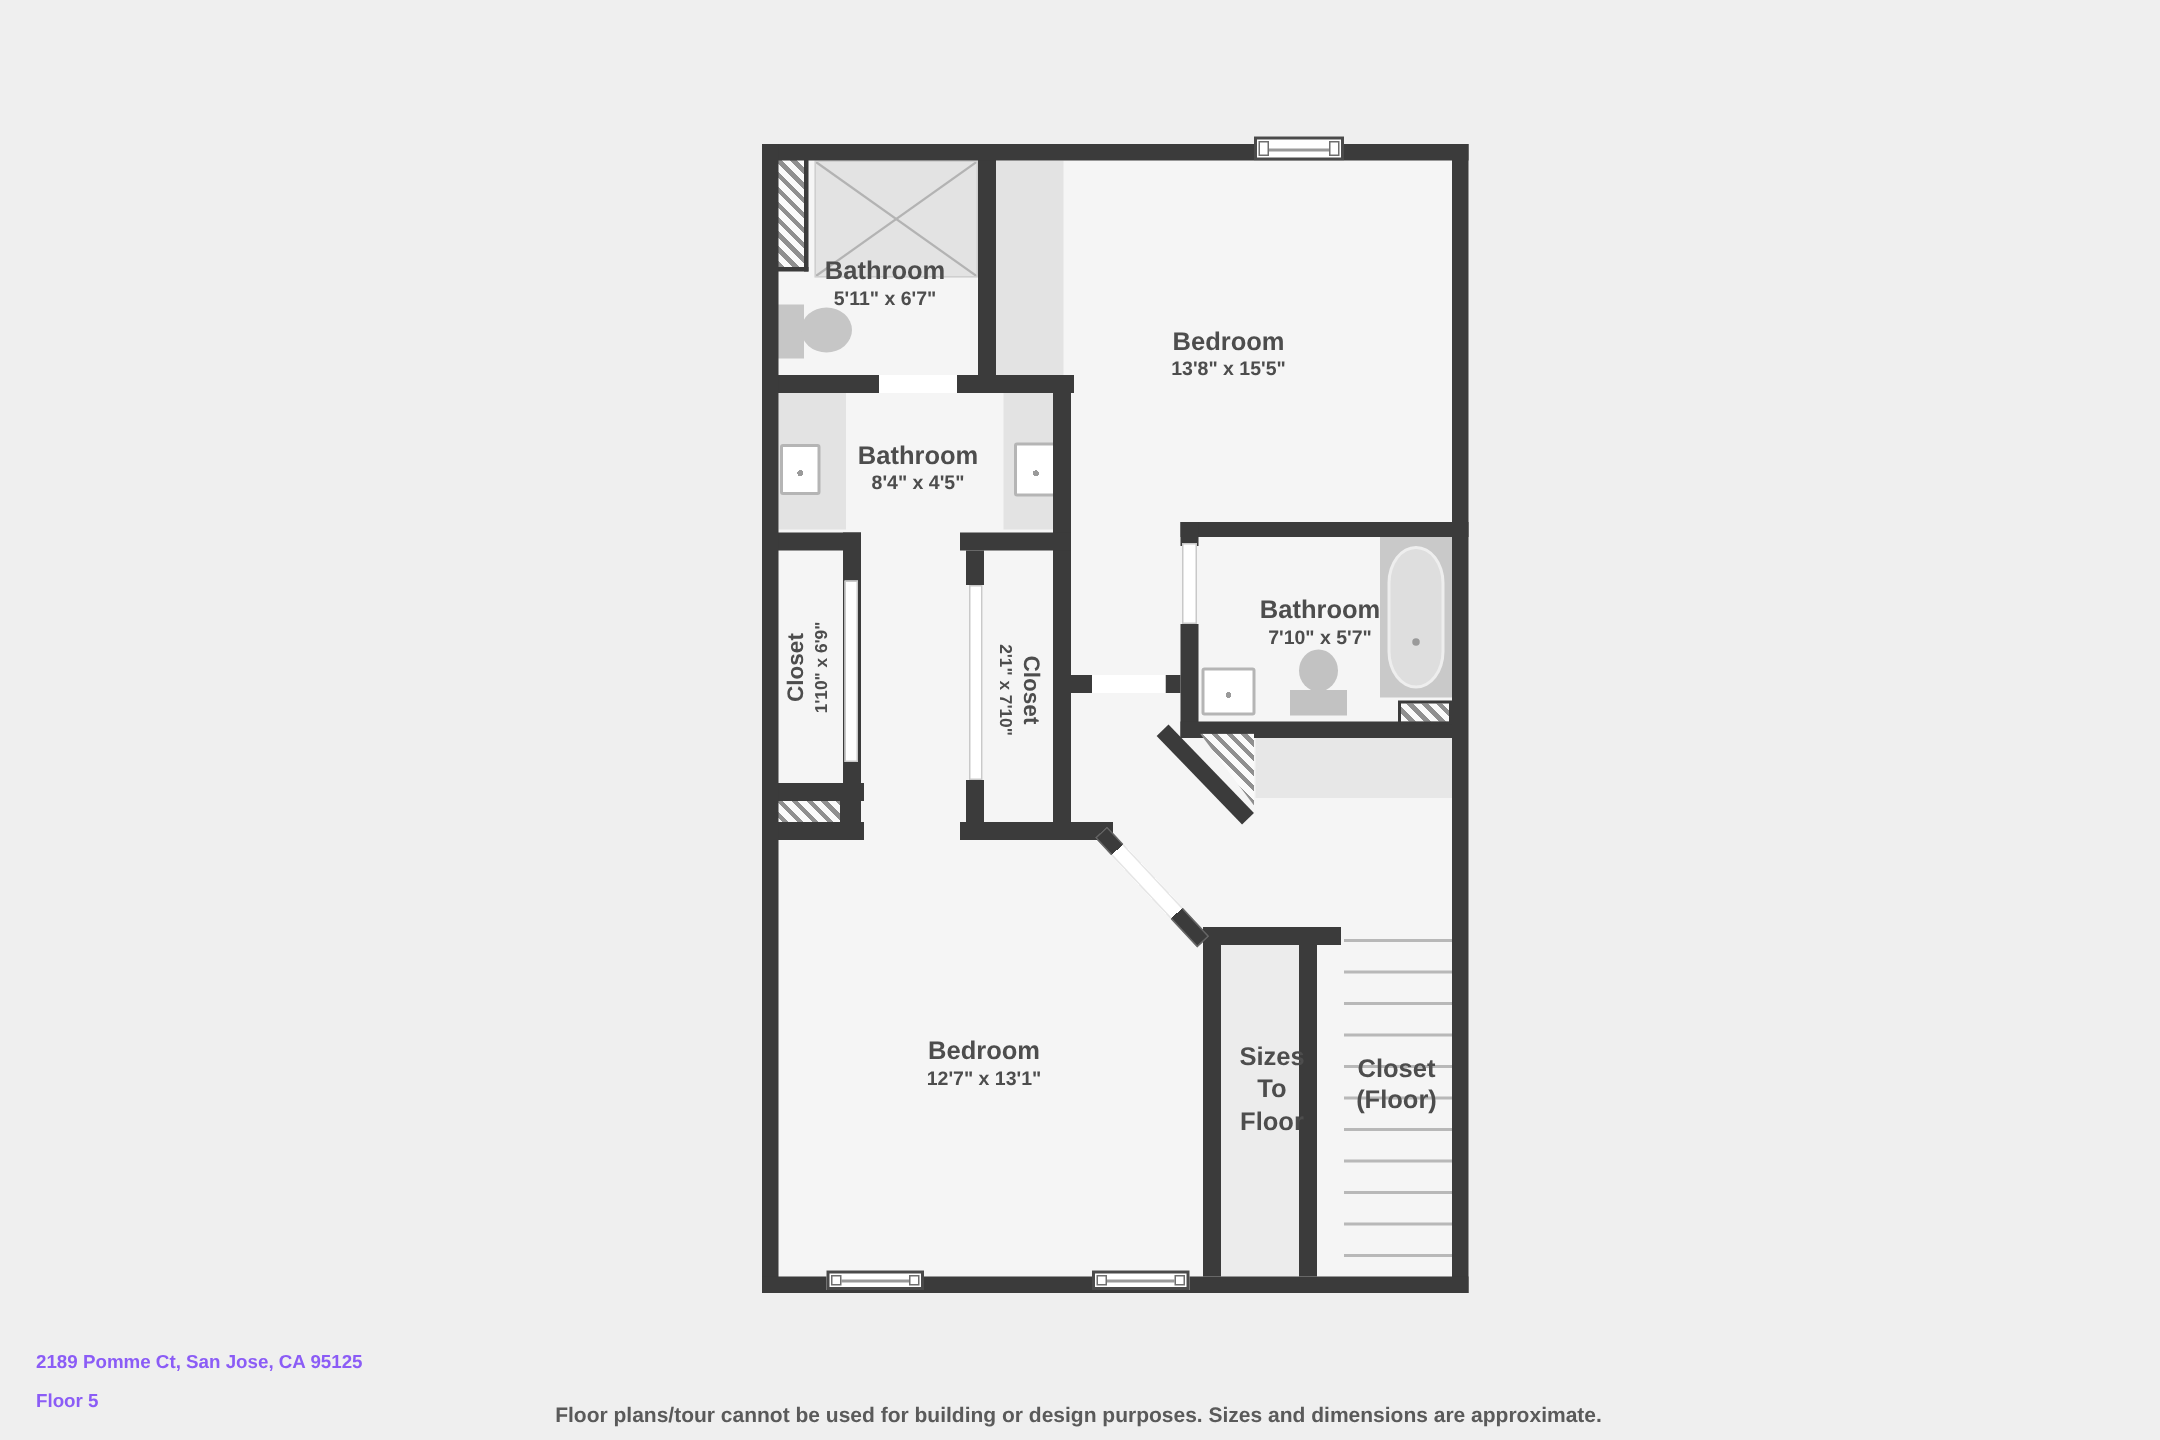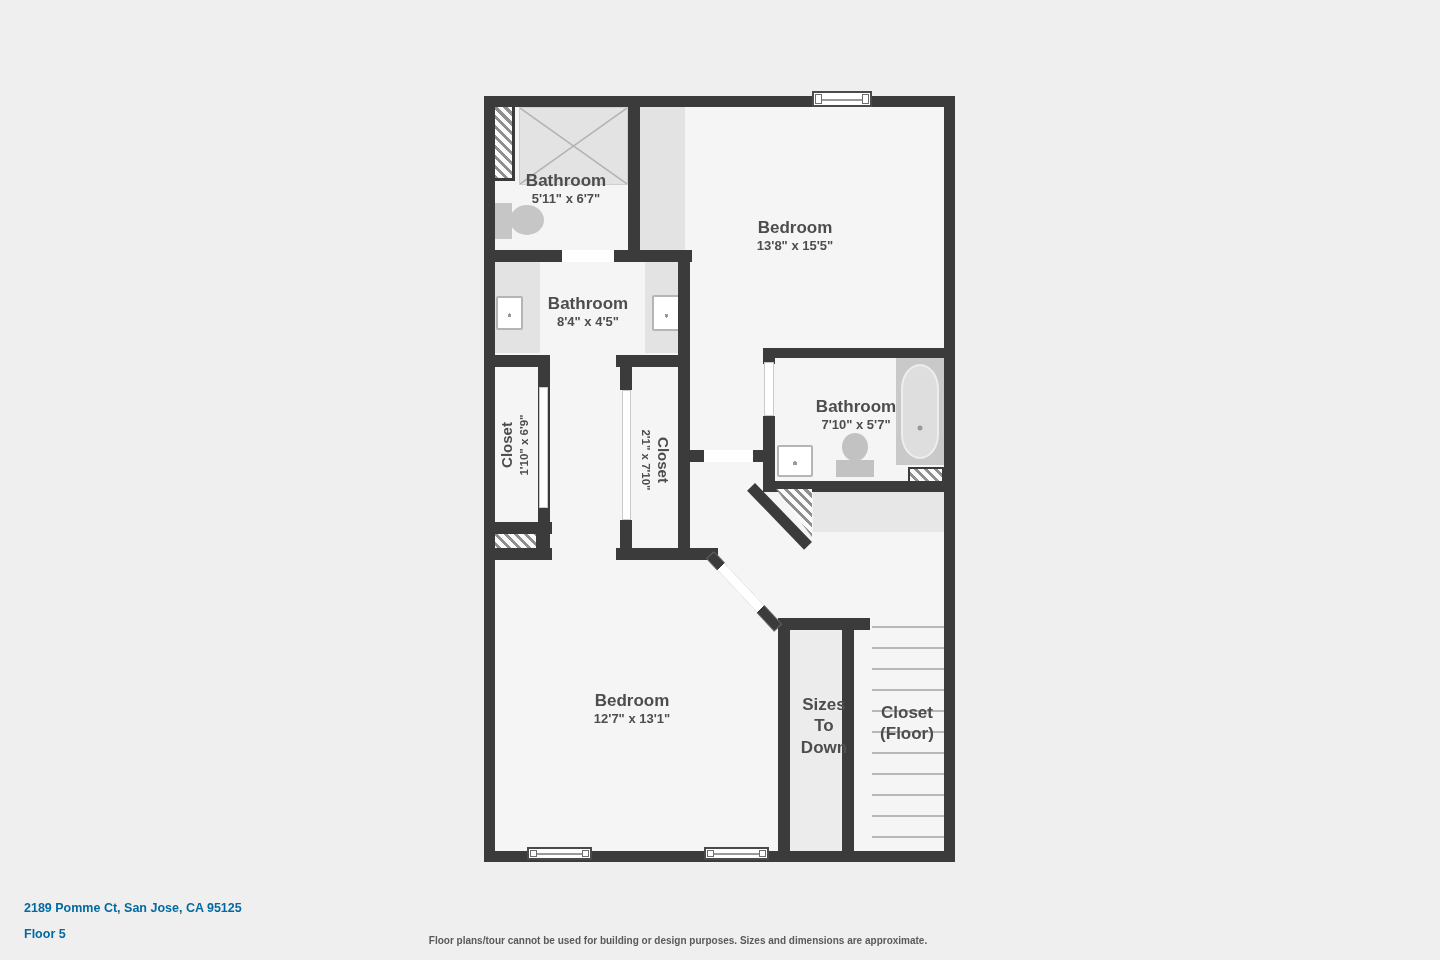--- a/index.html
+++ b/index.html
@@ -3,21 +3,21 @@
 <meta charset="utf-8">
 <style>
   :root{
     --wall:#3b3b3b; --floor:#f5f5f5; --bg:#efefef; --shaded:#e3e3e3;
     --fixture:#c6c6c6; --text:#4d4d4d; --tread:#b8b8b8;
   }
   *{margin:0;padding:0;box-sizing:border-box}
   html,body{width:1440px;height:960px;background:var(--bg);
     font-family:"Liberation Sans",sans-serif;position:relative;overflow:hidden}
   #stage{position:absolute;left:0;top:0;width:1440px;height:960px}
-  #plan{position:absolute;left:484px;top:96px;width:471px;height:766px;background:var(--floor)}
+  #plan{position:absolute;left:508px;top:96px;width:471px;height:766px;background:var(--floor)}
   .w{position:absolute;background:var(--wall)}
   .door{position:absolute;background:#fff}
   .door.edged{border:1px solid #c9c9c9}
   .shade{position:absolute;background:var(--shaded)}
   .hatch{position:absolute;background:repeating-linear-gradient(45deg,#fafafa 0 4px,#8f8f8f 4px 7px)}
   .fix{position:absolute;background:var(--fixture)}
   .sink{position:absolute;background:radial-gradient(circle at 50% 58%,#9a9a9a 0 2px,rgba(0,0,0,0) 2px),#fff;border:2px solid #b5b5b5;border-radius:2px}
   .lbl{position:absolute;transform:translate(-50%,-50%);text-align:center;color:var(--text);
        font-weight:bold;white-space:nowrap;line-height:1.25}
   .lbl .nm{font-size:17px}
@@ -29,21 +29,21 @@
   .window{position:absolute;background:#fff;border:2px solid #4a4a4a}
   .window .mid{position:absolute;left:10%;right:10%;top:46%;height:2px;background:#9a9a9a}
   .window .cap{position:absolute;top:1px;bottom:1px;width:7px;background:#fff;border:1px solid #6e6e6e}
   .window .cap.l{left:1px}.window .cap.r{right:1px}
   .diag{position:absolute;transform-origin:0 0;height:11px}
   .tread{position:absolute;left:0;width:100%;height:2px;background:var(--tread)}
   .tub-outer{position:absolute;background:#c9c9c9}
   .tub-inner{position:absolute;left:5px;right:5px;top:6px;bottom:6px;background:#dedede;
      border:2px solid #eee;border-radius:20px/26px}
   .tub-drain{position:absolute;left:50%;top:68%;width:5px;height:5px;border-radius:50%;background:#9a9a9a;transform:translate(-50%,-50%)}
-  .ft{position:absolute;color:#0369a1;font-weight:bold}
+  .ft{position:absolute;color:#8b5cf6;font-weight:bold}
 </style>
 </head>
 <body>
 
 <div id="stage">
   <div id="plan">
 
     <div class="shade" style="left:156px;top:11px;width:45px;height:145px"></div>
     <div class="shade" style="left:35px;top:11px;width:109px;height:78px;border:1px solid #cfcfcf">
       <svg width="107" height="76" style="display:block">
@@ -166,24 +166,24 @@
       <div class="nm">Closet</div>
       <div class="dm">2'1" x 7'10"</div>
     </div>
     <div class="lbl" style="left:148px;top:613px">
       <div class="nm">Bedroom</div>
       <div class="dm">12'7" x 13'1"</div>
     </div>
     <div class="lbl" style="left:340px;top:630px">
       <div class="nm">Sizes</div>
       <div class="nm">To</div>
-      <div class="nm">Down</div>
+      <div class="nm">Floor</div>
     </div>
     <div class="lbl" style="left:423px;top:627px">
       <div class="nm">Closet</div>
       <div class="nm">(Floor)</div>
     </div>
   </div>
 
   <div class="ft" style="left:24px;top:901px;font-size:12.5px">2189 Pomme Ct, San Jose, CA 95125</div>
   <div class="ft" style="left:24px;top:927px;font-size:12.5px">Floor 5</div>
-  <div class="ft" style="left:678px;top:935px;font-size:10px;color:#5a5a5a;transform:translateX(-50%)">Floor plans/tour cannot be used for building or design purposes. Sizes and dimensions are approximate.</div>
+  <div class="ft" style="left:719px;top:935px;font-size:14px;color:#5a5a5a;transform:translateX(-50%)">Floor plans/tour cannot be used for building or design purposes. Sizes and dimensions are approximate.</div>
 </div>
 
 </body></html>

